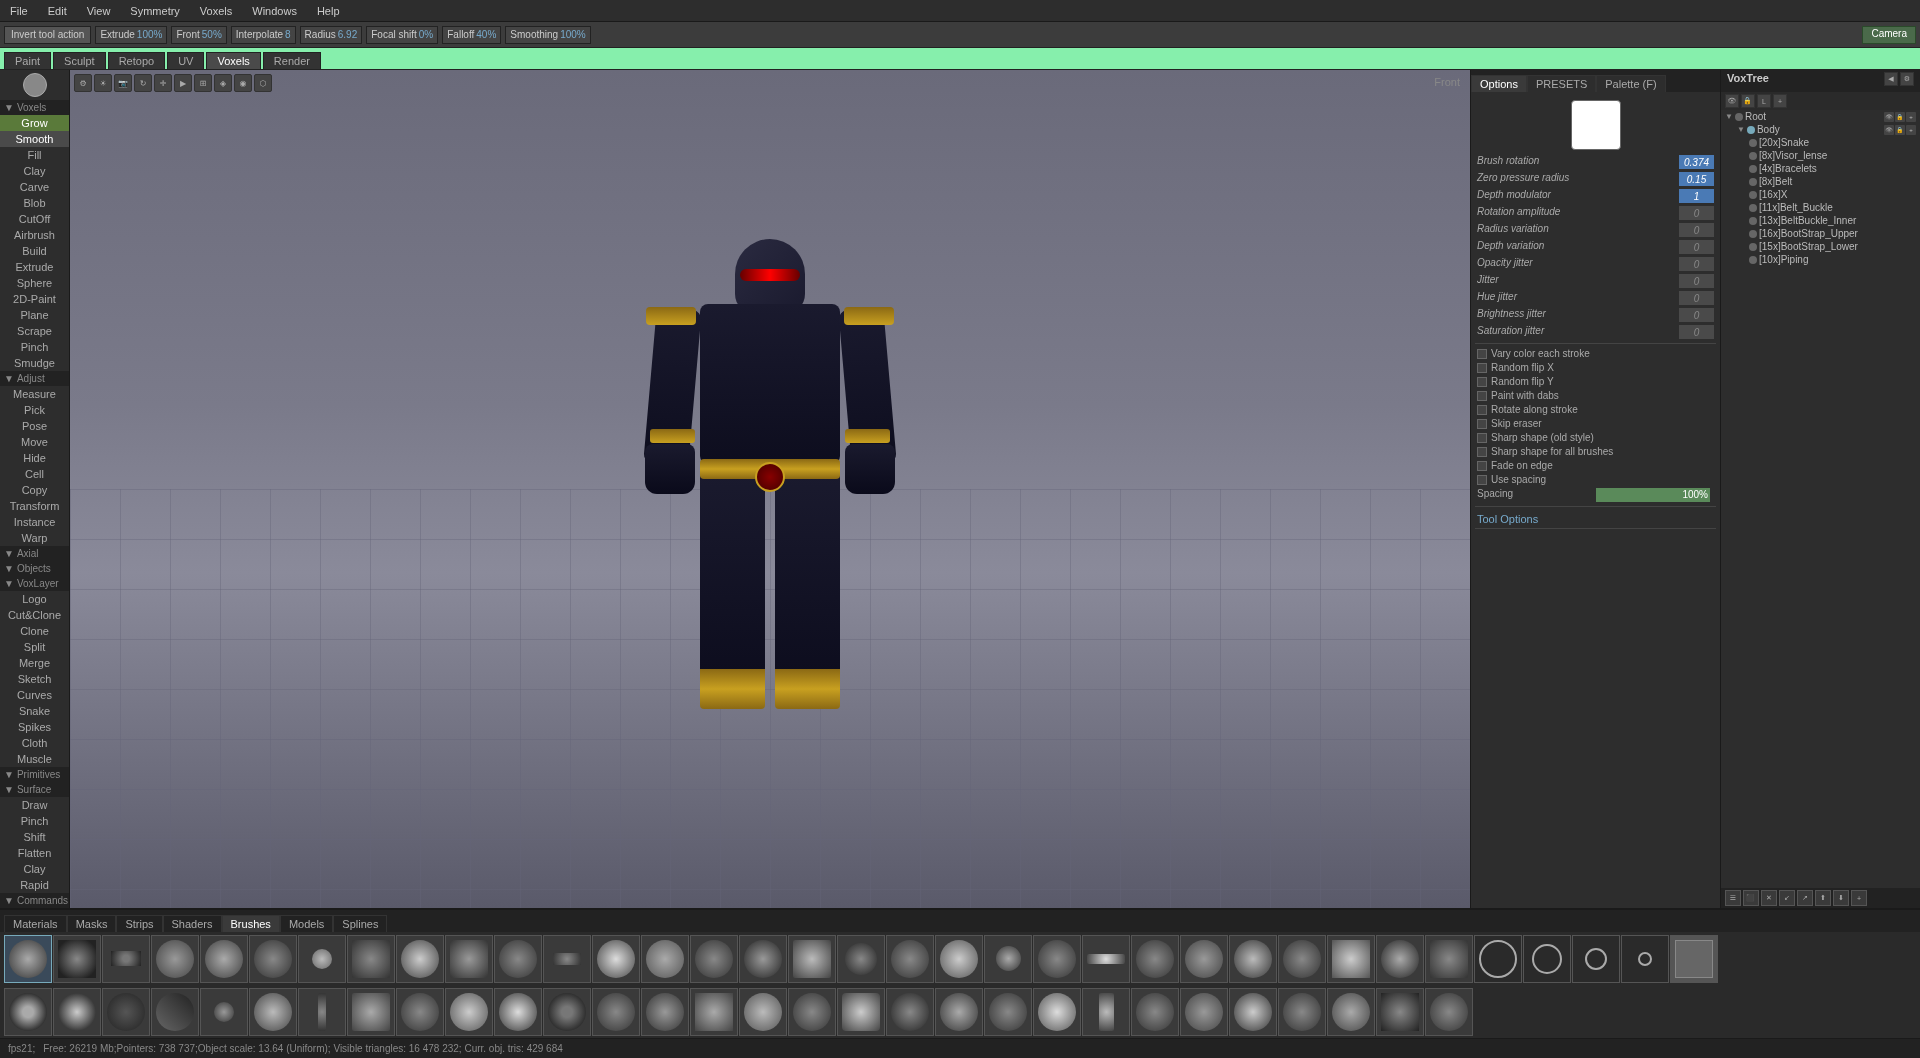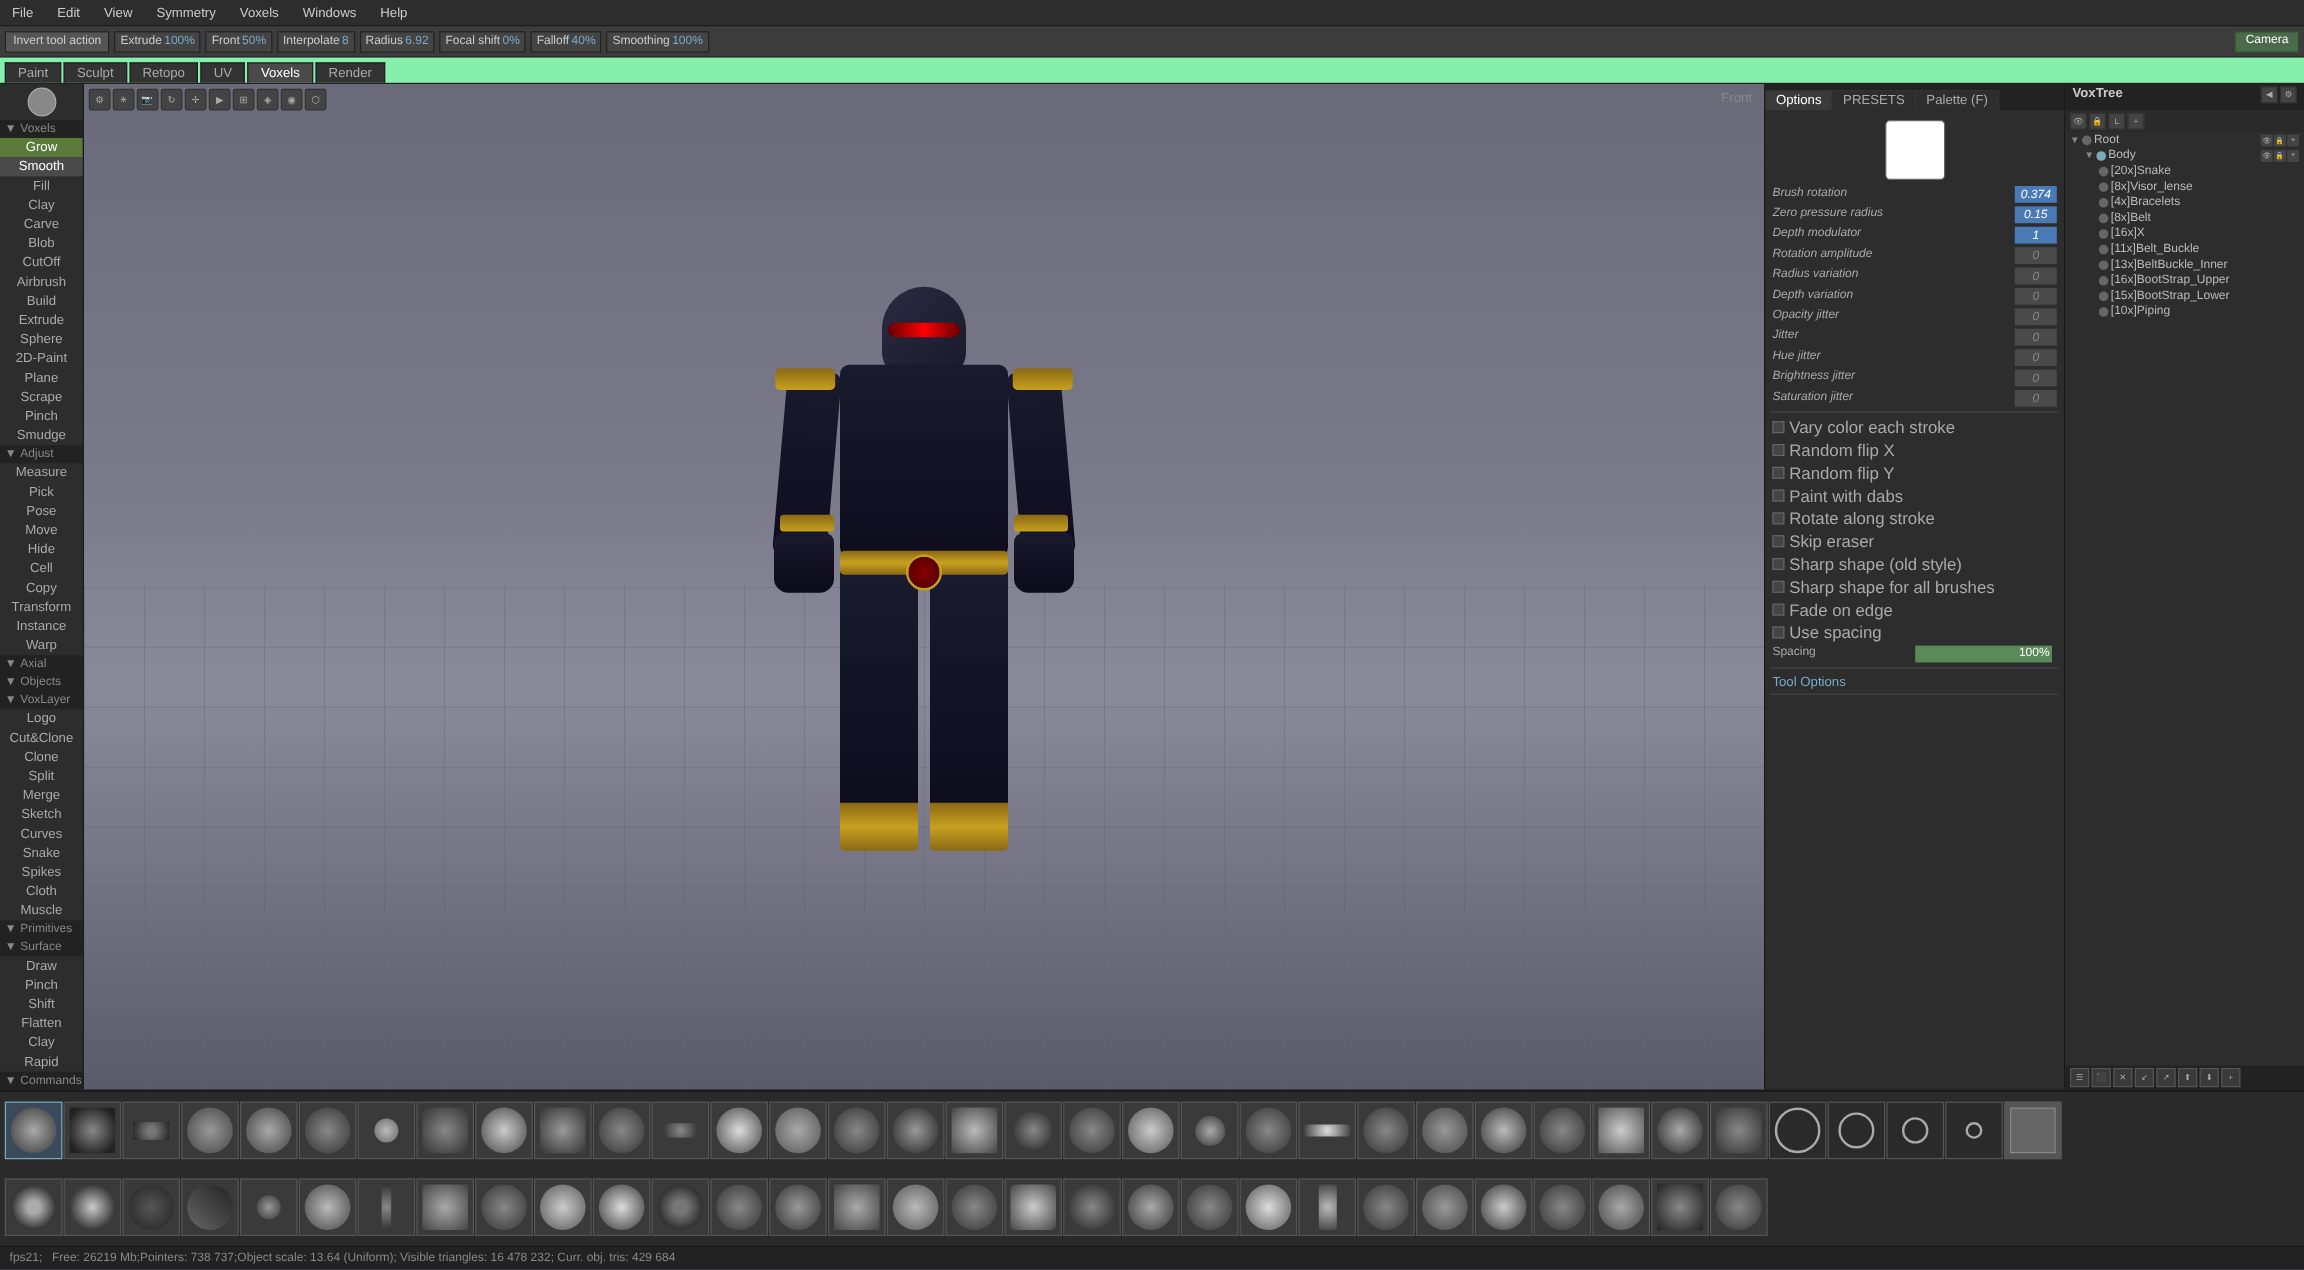--- a/index.html
+++ b/index.html
@@ -313,21 +313,21 @@
       padding: 1px 2px;
       margin-bottom: 1px;
     }
     .checkbox-box {
       width: 10px; height: 10px;
       background: #444;
       border: 1px solid #666;
       flex-shrink: 0;
     }
     .checkbox-label {
-      font-size: 14px;
+      font-size: 10px;
       color: #aaa;
     }
     .spacing-row {
       display: flex;
       align-items: flex-start;
       justify-content: space-between;
       padding: 1px 2px;
     }
     .spacing-bar {
       background: #4a4a4a;
@@ -934,20 +934,29 @@
       <div class="vtb-btn">↗</div>
       <div class="vtb-btn">⬆</div>
       <div class="vtb-btn">⬇</div>
       <div class="vtb-btn">+</div>
     </div>
   </div>
 
 </div>
 
 <div id="bottom-strip">
+  <div id="bottom-tabs">
+    <div class="bottom-tab">Materials</div>
+    <div class="bottom-tab">Masks</div>
+    <div class="bottom-tab">Strips</div>
+    <div class="bottom-tab">Shaders</div>
+    <div class="bottom-tab active">Brushes</div>
+    <div class="bottom-tab">Models</div>
+    <div class="bottom-tab">Splines</div>
+  </div>
 
   <div style="flex:1;display:flex;flex-direction:column;overflow:hidden;">
     <div id="brush-grid">
 
       <div class="brush-item active">
           <div class="brush-inner" style="background:radial-gradient(circle,#aaa 0%,#333 100%);"></div>
         </div>
       <div class="brush-item">
           <div class="brush-inner" style="background:radial-gradient(circle,#888 0%,#222 80%);border-radius:0;"></div>
         </div>

